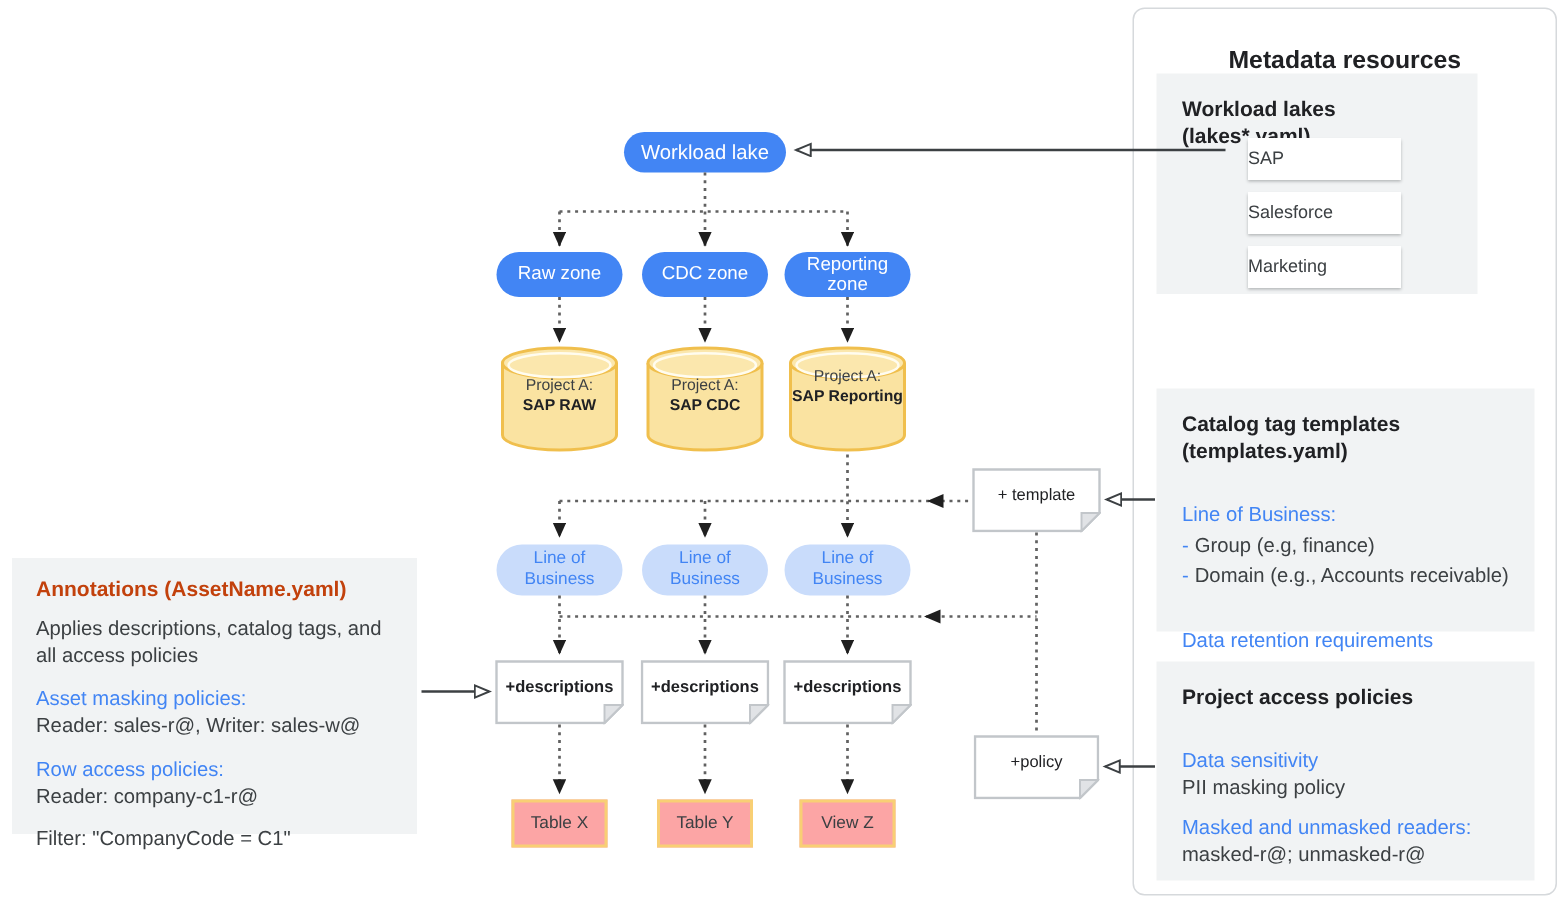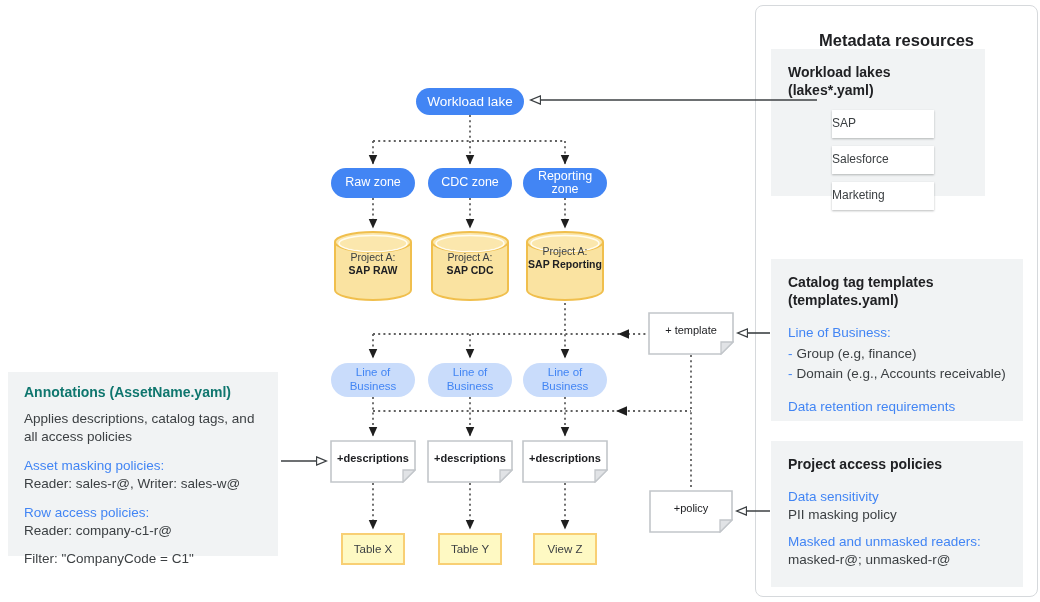--- a/index.html
+++ b/index.html
@@ -21,49 +21,49 @@
              font-size:10.5px;color:#3C4043;line-height:1.25;}
   .cyl-label b{color:#202124;}
   .lob{width:84px;height:34px;top:363px;background:#C9DCFB;color:#4285F4;
        border-radius:17px;display:flex;align-items:center;justify-content:center;
        text-align:center;font-size:11.5px;line-height:1.2;z-index:6;padding:0 6px;}
   .note{z-index:6;}
   .note svg{position:absolute;left:0;top:0;}
   .note-label{position:absolute;left:0;top:0;width:100%;height:86%;display:flex;
               align-items:center;justify-content:center;font-size:11px;color:#202124;}
   .note-label.bold{font-weight:bold;}
-  .table-box{width:64px;height:32px;top:533px;background:#fef9c3;border:2.5px solid #F8CF74;
+  .table-box{width:64px;height:32px;top:533px;background:#fca5a5;border:2.5px solid #F8CF74;
              display:flex;align-items:center;justify-content:center;font-size:11.5px;
              color:#3C4043;z-index:6;}
 
   
   .left-panel{left:8px;top:372px;width:270px;height:184px;background:#F1F3F4;
               padding:11px 16px;z-index:2;font-size:13.5px;color:#3C4043;line-height:1.32;}
-  .left-panel .hd{font-weight:bold;color:#0f766e;font-size:14px;margin-bottom:9px;}
+  .left-panel .hd{font-weight:bold;color:#c2410c;font-size:14px;margin-bottom:9px;}
   .left-panel .blue{color:#4285F4;margin-top:11px;}
   .left-panel .flt{margin-top:11px;}
 
   
   .right-panel{left:755px;top:5px;width:283px;height:592px;background:#fff;
                border:1.5px solid #D6D9DC;border-radius:8px;z-index:2;}
   .rp-title{position:absolute;left:0;top:25px;width:100%;text-align:center;
             font-weight:bold;font-size:16.5px;color:#202124;}
   .gray-sec{position:absolute;background:#F1F3F4;padding:14px 17px;font-size:13.5px;
             color:#3C4043;line-height:1.3;}
   .gray-sec .hd{font-weight:bold;color:#202124;font-size:14px;line-height:1.3;}
   .gray-sec .blue{color:#4285F4;}
   .sec-lakes{left:15px;top:43px;width:214px;height:147px;}
   .lake-card{position:absolute;left:61px;width:102px;height:28px;background:#fff;
              box-shadow:0 1px 2px rgba(60,64,67,.35);display:flex;align-items:center;
-             padding-left:0;font-size:12px;color:#3C4043;margin-top:18px;}
+             padding-left:0;font-size:12px;color:#3C4043;}
   .sec-catalog{left:15px;top:253px;width:252px;height:162px;}
   .sec-policy{left:15px;top:435px;width:252px;height:146px;}
   .bullet{margin-top:3px;}
   .bullet .dash{color:#4285F4;margin-right:4px;}
-  .mt10{margin-top:10px;} .mt14{margin-top:15px;}
+  .mt10{margin-top:10px;} .mt14{margin-top:25px;}
 </style>
 </head>
 <body>
 
 <div class="stage">
 
   <svg class="connectors" width="1040" height="602" viewBox="0 0 1040 602">
     <defs>
       <marker id="mF" markerWidth="12" markerHeight="11" refX="9.5" refY="4.5" orient="auto" markerUnits="userSpaceOnUse">
         <path d="M0,0 L10,4.5 L0,9 Z" fill="#1f1f1f"></path>

